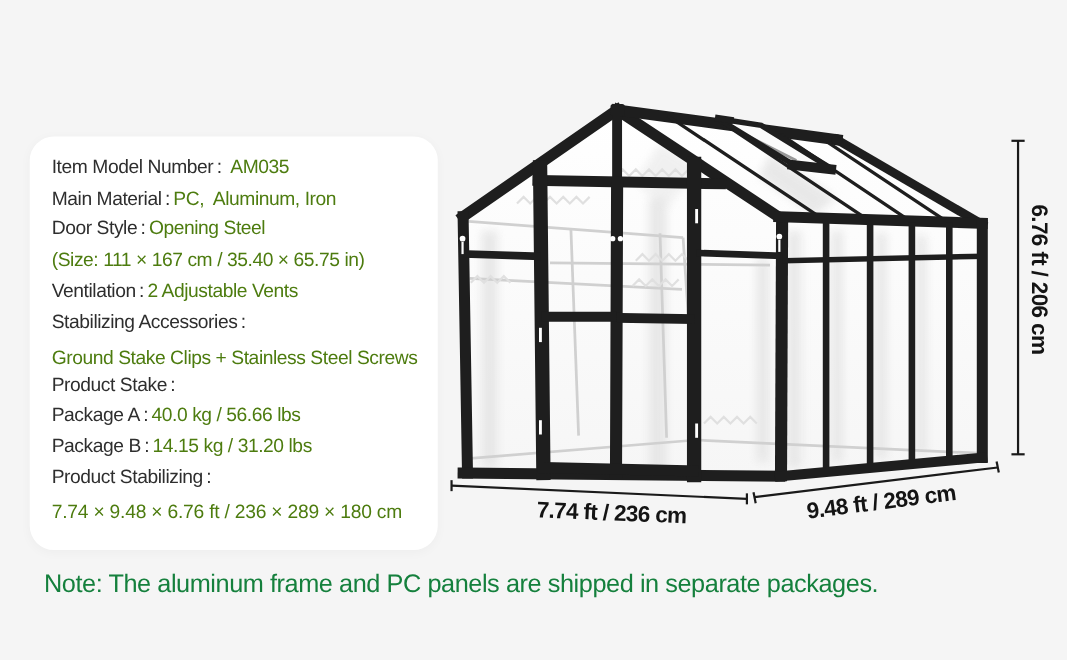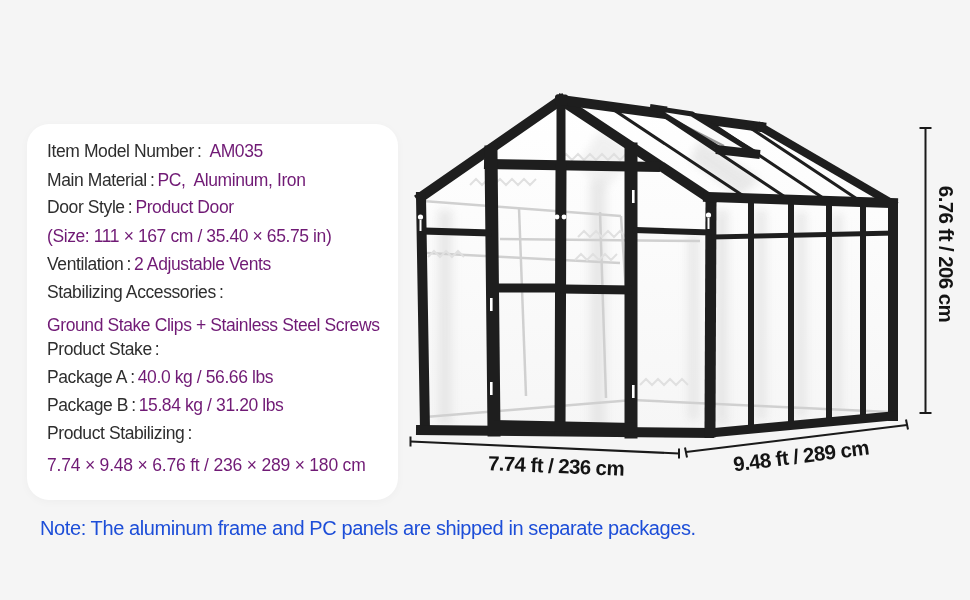--- a/index.html
+++ b/index.html
@@ -1,47 +1,47 @@
 <!DOCTYPE html>
 <html><head>
 <meta charset="utf-8">
 <style>
   html,body{margin:0;padding:0;}
   body{width:970px;height:600px;background:#f5f5f5;font-family:"Liberation Sans",sans-serif;position:relative;overflow:hidden;}
   .card{position:absolute;left:27px;top:124px;width:371px;height:376px;background:#ffffff;border-radius:22px;box-shadow:0 2px 10px rgba(0,0,0,0.03);}
   .ln{position:absolute;left:47px;white-space:nowrap;font-size:17.5px;letter-spacing:-0.4px;color:#2e2e2e;}
-  .o{color:#701a75;}
-  .note{position:absolute;left:40px;top:517px;font-size:20px;letter-spacing:-0.4px;color:#1d4ed8;white-space:nowrap;}
+  .o{color:#4d7c0f;}
+  .note{position:absolute;left:40px;top:517px;font-size:23px;letter-spacing:-0.4px;color:#15803d;white-space:nowrap;}
   svg{position:absolute;left:0;top:0;}
   .dim{font-size:20.5px;font-weight:700;fill:#141414;letter-spacing:-0.6px;}
 </style>
 </head>
 <body>
 
 <div class="card"></div>
 
 <div class="ln" style="top:141px">Item Model Number :&nbsp; <span class="o">AM035</span></div>
 
 <div class="ln" style="top:170px">Main Material : <span class="o">PC,&nbsp; Aluminum, Iron</span></div>
 
-<div class="ln" style="top:197px">Door Style : <span class="o">Product Door</span></div>
+<div class="ln" style="top:197px">Door Style : <span class="o">Opening Steel</span></div>
 
 <div class="ln o" style="top:226px">(Size: 111 × 167 cm / 35.40 × 65.75 in)</div>
 
 <div class="ln" style="top:254px">Ventilation : <span class="o">2 Adjustable Vents</span></div>
 
 <div class="ln" style="top:282px">Stabilizing Accessories :</div>
 
 <div class="ln o" style="top:315px">Ground Stake Clips + Stainless Steel Screws</div>
 
 <div class="ln" style="top:339px">Product Stake :</div>
 
 <div class="ln" style="top:367px">Package A : <span class="o">40.0 kg / 56.66 lbs</span></div>
 
-<div class="ln" style="top:395px">Package B : <span class="o">15.84 kg / 31.20 lbs</span></div>
+<div class="ln" style="top:395px">Package B : <span class="o">14.15 kg / 31.20 lbs</span></div>
 
 <div class="ln" style="top:423px">Product Stabilizing :</div>
 
 <div class="ln o" style="top:455px;letter-spacing:-0.2px">7.74 × 9.48 × 6.76 ft / 236 × 289 × 180 cm</div>
 
 <div class="note">Note: The aluminum frame and PC panels are shipped in separate packages.</div>
 
 <svg width="970" height="600" viewBox="0 0 970 600">
   <defs>
     <linearGradient id="glass" x1="0" y1="0" x2="0" y2="1">

